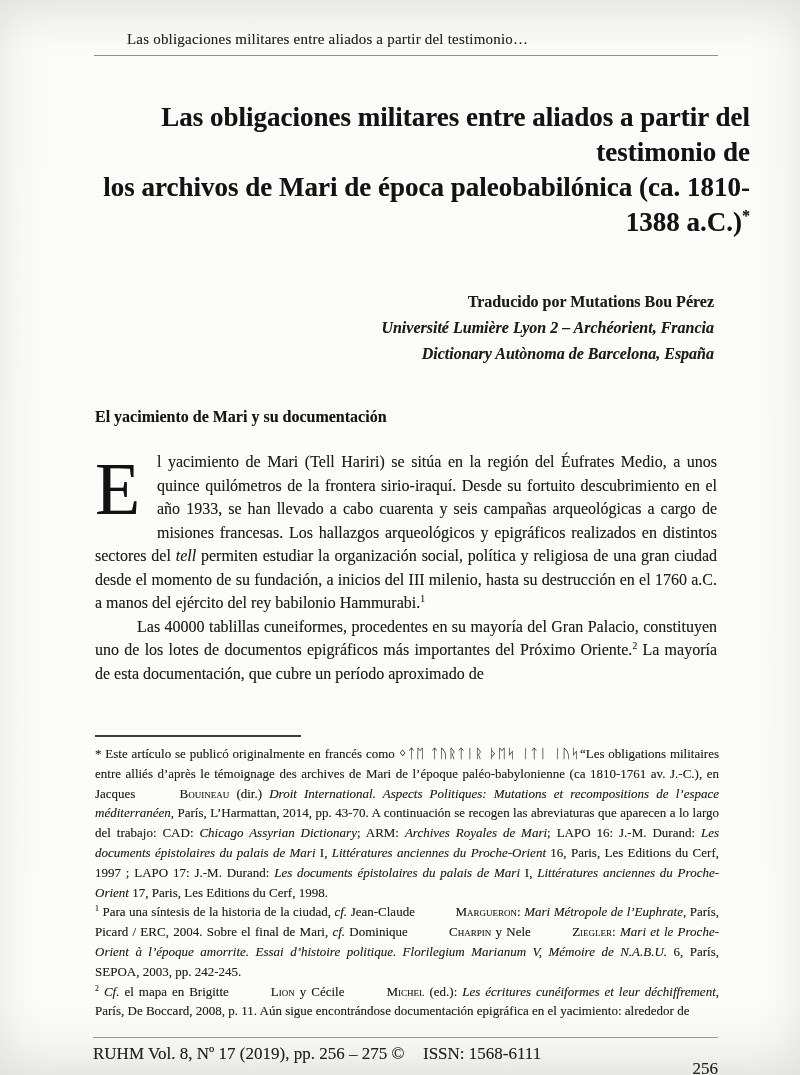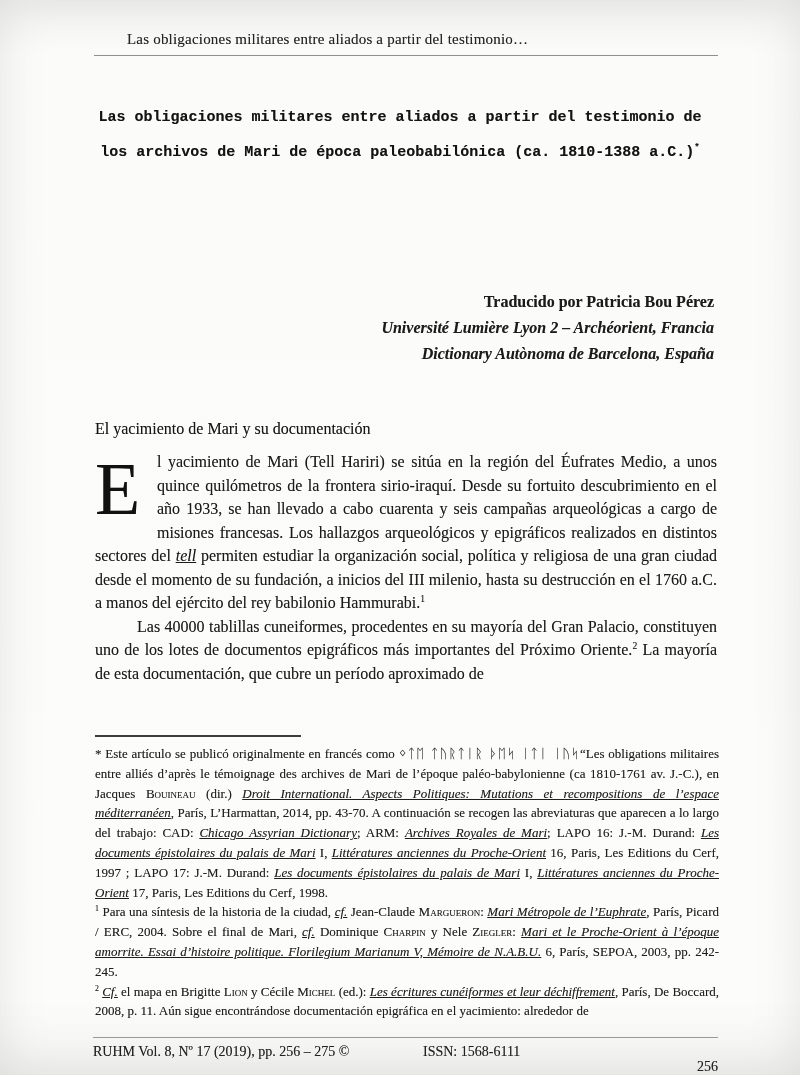--- a/index.html
+++ b/index.html
@@ -15,76 +15,76 @@
     box-shadow:inset 0 0 45px rgba(120,120,118,0.18);
   }
   .page *{text-shadow:0 0 0.45px rgba(50,50,50,0.45);}
   .running-header{
     position:absolute;top:31px;left:95px;width:622px;
     font-size:15px;color:#242424;letter-spacing:0.2px;margin-left:32px;
   }
   .header-rule{position:absolute;top:55px;left:94px;width:624px;height:1px;background:#8f8f8d;}
   .title{
     position:absolute;top:100px;left:50px;width:700px;
-    text-align:center;font-weight:bold;font-size:15px;line-height:35px;color:#131313;font-family:Liberation Mono, monospace;
+    text-align:right;font-weight:bold;font-size:27px;line-height:35px;color:#131313;
   }
   .sup{vertical-align:super;font-size:0.6em;line-height:0;}
   .author-block{
     position:absolute;top:289px;right:86px;width:620px;
     text-align:right;font-size:16px;line-height:26px;font-weight:bold;
   }
   .affiliation{font-style:italic;}
   .section-heading{
-    position:absolute;top:420px;left:95px;width:622px;
-    font-weight:normal;font-size:16px;color:#151515;
+    position:absolute;top:408px;left:95px;width:622px;
+    font-weight:bold;font-size:16px;color:#151515;
   }
   .body-text{
     position:absolute;top:450px;left:95px;width:622px;
     font-size:16px;line-height:23.5px;text-align:justify;color:#1b1b1b;
   }
   .body-text p{margin:0;}
   .para-indent{text-indent:42px;}
   .dropcap{
     float:left;
     font-size:74px;line-height:74px;height:90px;width:54px;
     padding:2px 8px 0 0;color:#111;
   }
-  .it{font-style:italic;text-decoration:underline;}
-  .sc{font-variant:small-caps;}
+  .it{font-style:italic;}
+  .sc{font-variant:small-caps;margin-left:37px;}
   .cu{font-family:"DejaVu Sans",sans-serif;font-size:13px;letter-spacing:1px;color:#2c2c2c;}
   .footnote-separator{position:absolute;top:735px;left:95px;width:206px;height:1.5px;background:#3c3c3c;}
   .footnotes{
     position:absolute;top:744px;left:95px;width:624px;
     font-size:13px;line-height:19.8px;text-align:justify;color:#1e1e1e;
   }
   .footnotes p{margin:0;}
   .footer-rule{position:absolute;top:1037px;left:93px;width:625px;height:1px;background:#9a9a98;}
   .footer{
     position:absolute;top:1044px;left:93px;width:625px;height:22px;
-    font-size:14px;color:#222;
+    font-size:17px;color:#222;
   }
   .footer-left{position:absolute;left:0;top:0;}
   .footer-issn{position:absolute;left:330px;top:0;}
   .footer-page{position:absolute;right:0;top:15px;}
 </style>
 </head>
 <body>
 
 <div class="page">
 
   <div class="running-header">Las obligaciones militares entre aliados a partir del testimonio…</div>
   <div class="header-rule"></div>
 
   <div class="title">
     <div>Las obligaciones militares entre aliados a partir del testimonio de</div>
     <div><span>los archivos de Mari de época paleobabilónica (ca. 1810-1388 a.C.)</span><span class="sup">*</span></div>
   </div>
 
   <div class="author-block">
-    <div>Traducido por Patricia Bou Pérez</div>
+    <div>Traducido por Mutations Bou Pérez</div>
     <div class="affiliation">Université Lumière Lyon 2 – Archéorient, Francia</div>
     <div class="affiliation">Dictionary Autònoma de Barcelona, España</div>
   </div>
 
   <div class="section-heading">El yacimiento de Mari y su documentación</div>
 
   <div class="body-text">
     <p><span class="dropcap">E</span><span><span>l yacimiento de Mari (Tell Hariri) se sitúa en la región del Éufrates Medio, a unos quince quilómetros de la frontera sirio-iraquí. Desde su fortuito descubrimiento en el año 1933, se han llevado a cabo cuarenta y seis campañas arqueológicas a cargo de misiones francesas. Los hallazgos arqueológicos y epigráficos realizados en distintos sectores del </span><span class="it">tell</span><span> permiten estudiar la organización social, política y religiosa de una gran ciudad desde el momento de su fundación, a inicios del III milenio, hasta su destrucción en el 1760 a.C. a manos del ejército del rey babilonio Hammurabi.</span><span class="sup">1</span></span></p>
     <p class="para-indent"><span><span>Las 40000 tablillas cuneiformes, procedentes en su mayoría del Gran Palacio, constituyen uno de los lotes de documentos epigráficos más importantes del Próximo Oriente.</span><span class="sup">2</span><span> La mayoría de esta documentación, que cubre un período aproximado de</span></span></p>
   </div>

